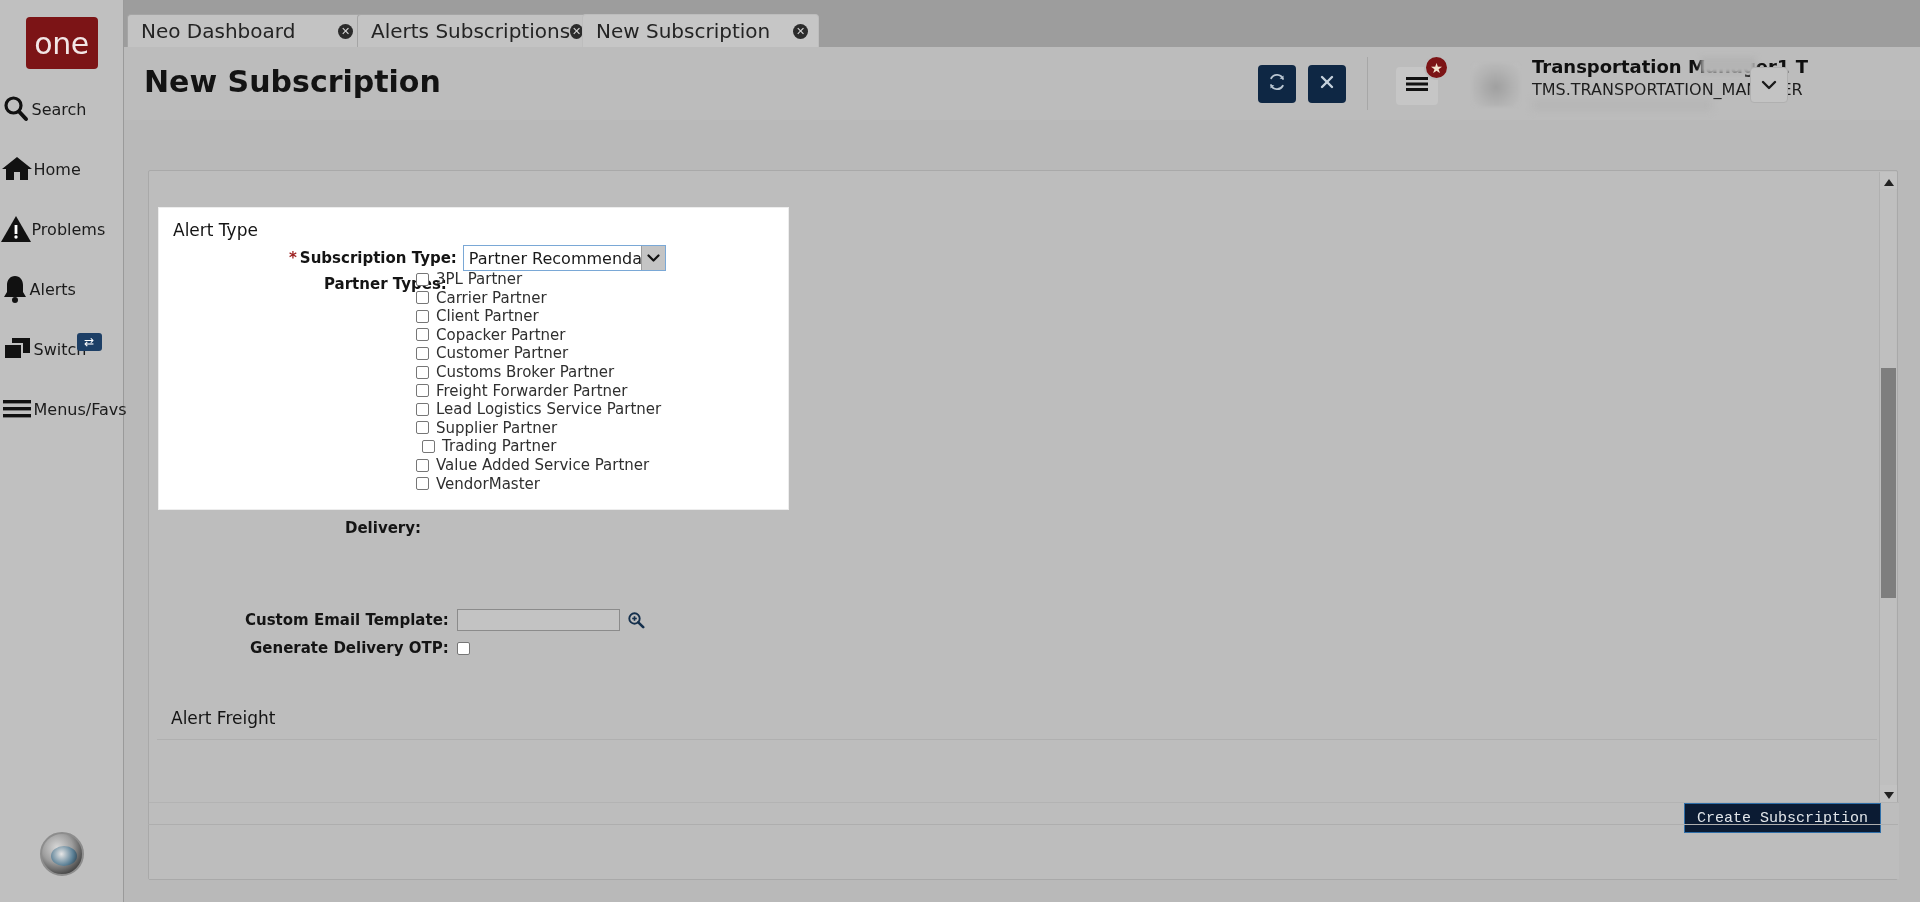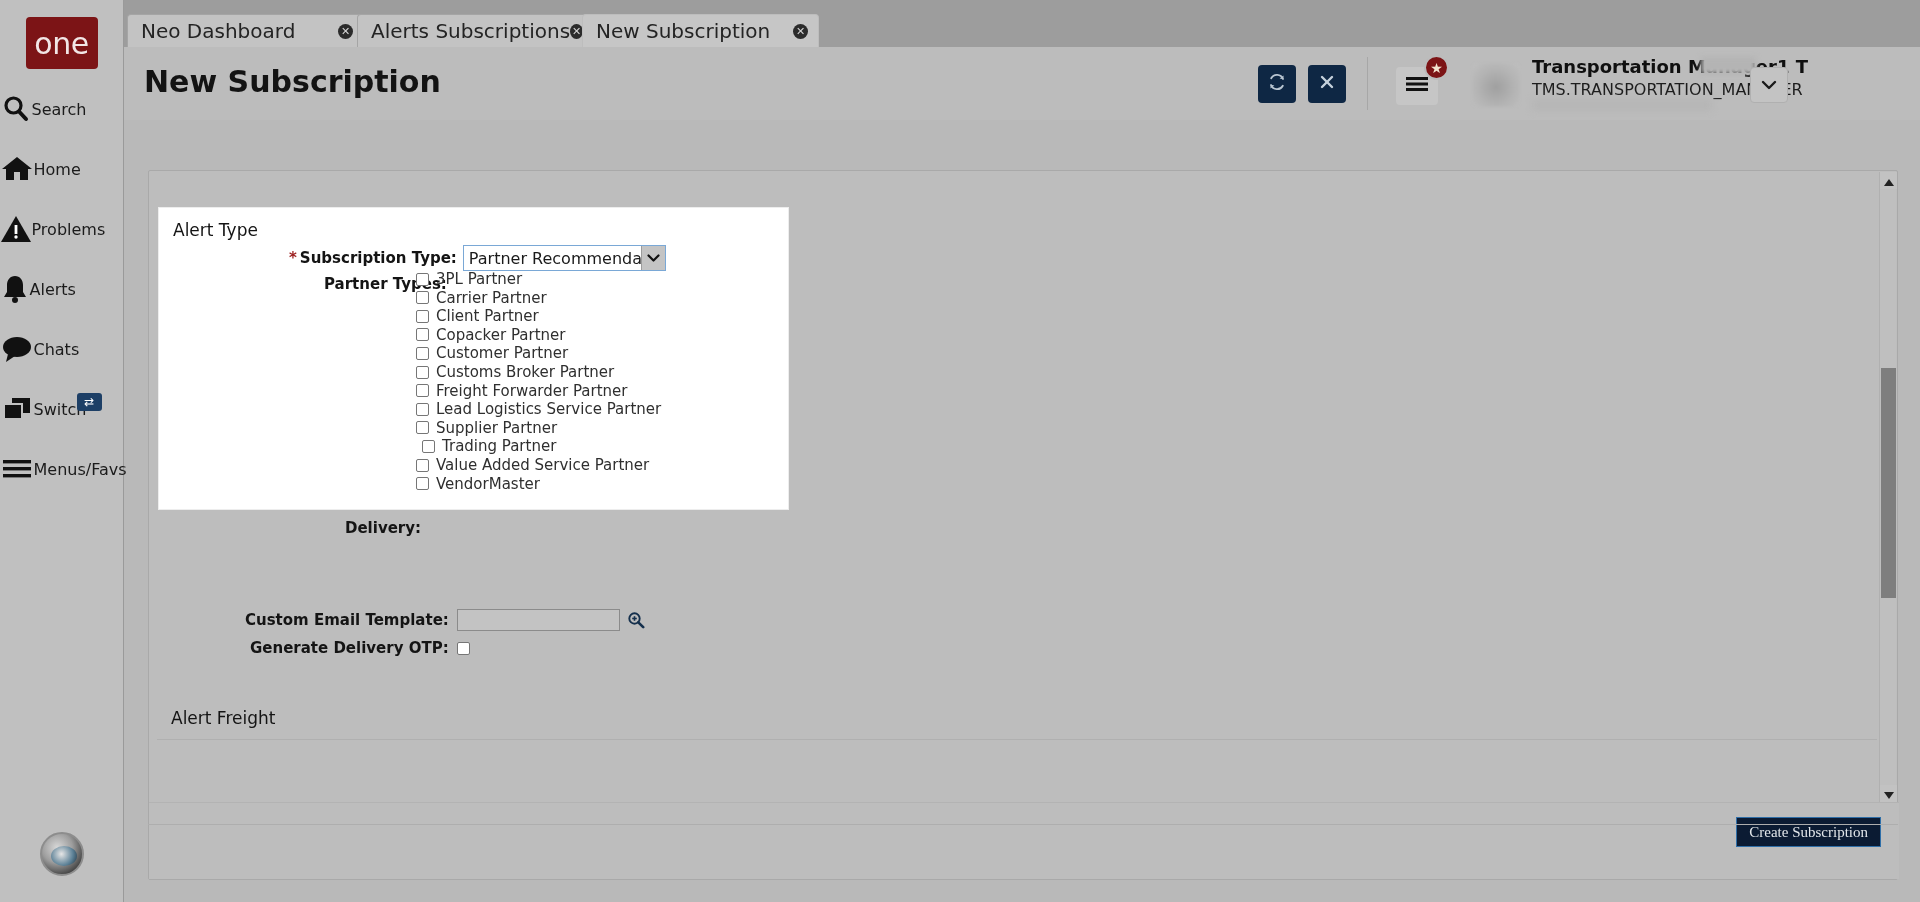--- a/index.html
+++ b/index.html
@@ -272,25 +272,25 @@
     width: 15px; height: 230px;
     background: #7e7e7e; cursor: pointer;
   }
 
   #panel-footer {
     position: absolute; left: 0; bottom: 0;
     width: 1750px; height: 77px;
     background: #bdbdbd; border-top: 1px solid #b3b3b3;
   }
   #btn-create {
-    position: absolute; right: 18px; top: 14px;
+    position: absolute; right: 18px; top: 0;
     height: 30px; padding: 0 12px;
     background: #0b1b33; border: 1px solid #2e6ea8;
     color: #e2e6ea; font-size: 15px;
-    font-family: Liberation Serif, serif;
+    font-family: Liberation Mono, monospace;
     display:flex; align-items:center; justify-content:center;
     cursor: pointer;
   }
   #outer-sep {
     position: absolute; left: 148px; top: 824px;
     width: 1750px; height: 1px; background: #aeaeae;
   }
 </style>
 </head>
 <body>
@@ -333,29 +333,20 @@
   <div class="nav-item">
     <div class="nav-icon">
       <svg width="30" height="32" viewBox="0 0 30 32">
           <path d="M15 3 C10 3 7 7 7 12 L7 19 L4 24 L26 24 L23 19 L23 12 C23 7 20 3 15 3 Z" fill="#111"></path>
           <circle cx="15" cy="27" r="3" fill="#111"></circle>
         </svg>
     </div>
     <div class="nav-label">Alerts</div>
   </div>
 
-  <div class="nav-item">
-    <div class="nav-icon">
-      <svg width="34" height="30" viewBox="0 0 34 30">
-          <ellipse cx="17" cy="13" rx="14" ry="10" fill="#111"></ellipse>
-          <path d="M8 20 L6 28 L15 22 Z" fill="#111"></path>
-        </svg>
-    </div>
-    <div class="nav-label">Chats</div>
-  </div>
 
   <div class="nav-item">
     <div class="nav-icon">
       <svg width="34" height="28" viewBox="0 0 34 28">
           <rect x="12" y="3" width="18" height="15" fill="#111"></rect>
           <rect x="4" y="9" width="18" height="15" fill="#111" stroke="#c0c0c0" stroke-width="2"></rect>
         </svg>
     </div>
     <div id="switch-badge">⇄</div>
     <div class="nav-label">Switch</div>

